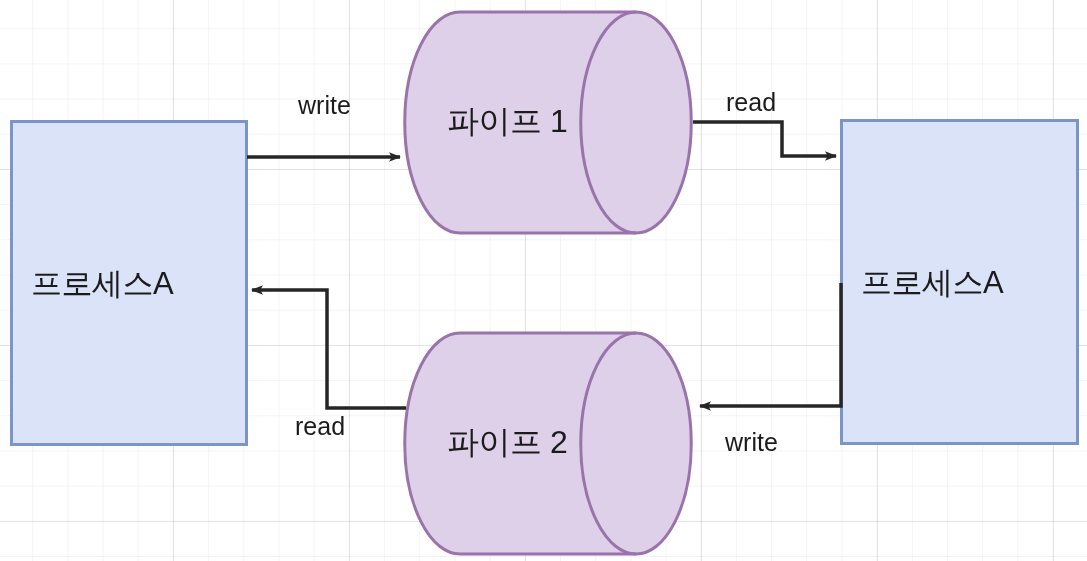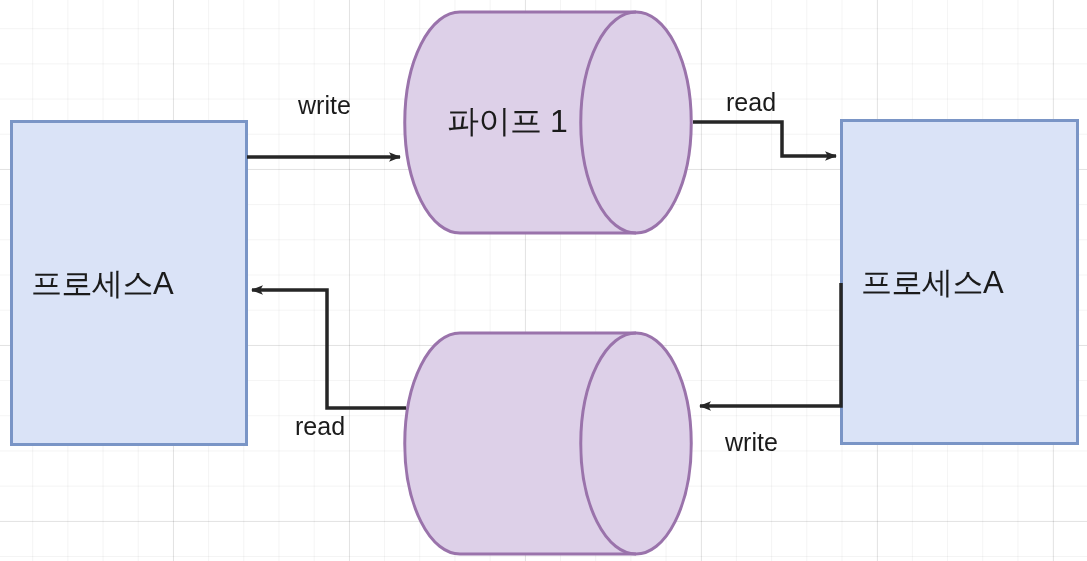--- a/index.html
+++ b/index.html
@@ -87,20 +87,21 @@
 
     <path d="M 841,283 L 841,406 L 700,406" fill="none" stroke="#262626" stroke-width="3.5" stroke-linejoin="miter" marker-end="url(#arrowhead)"></path>
 
     <path d="M 406,408 L 327,408 L 327,290 L 252,290" fill="none" stroke="#262626" stroke-width="3.5" stroke-linejoin="miter" marker-end="url(#arrowhead)"></path>
   </svg>
 
   <div class="node-label process-label" style="left:31px; top:268px;">프로세스A</div>
 
   <div class="node-label pipe-label" style="left:447px; top:105px;">파이프 1</div>
 
+  <div class="node-label pipe-label" style="left:447px; top:426px;">파이프 2</div>
 
   <div class="node-label process-label" style="left:861px; top:267px;">프로세스A</div>
 
   <div class="edge-label" style="left:298px; top:93px;">write</div>
 
   <div class="edge-label" style="left:726px; top:90px;">read</div>
 
   <div class="edge-label" style="left:725px; top:430px;">write</div>
 
   <div class="edge-label" style="left:295px; top:414px;">read</div>

